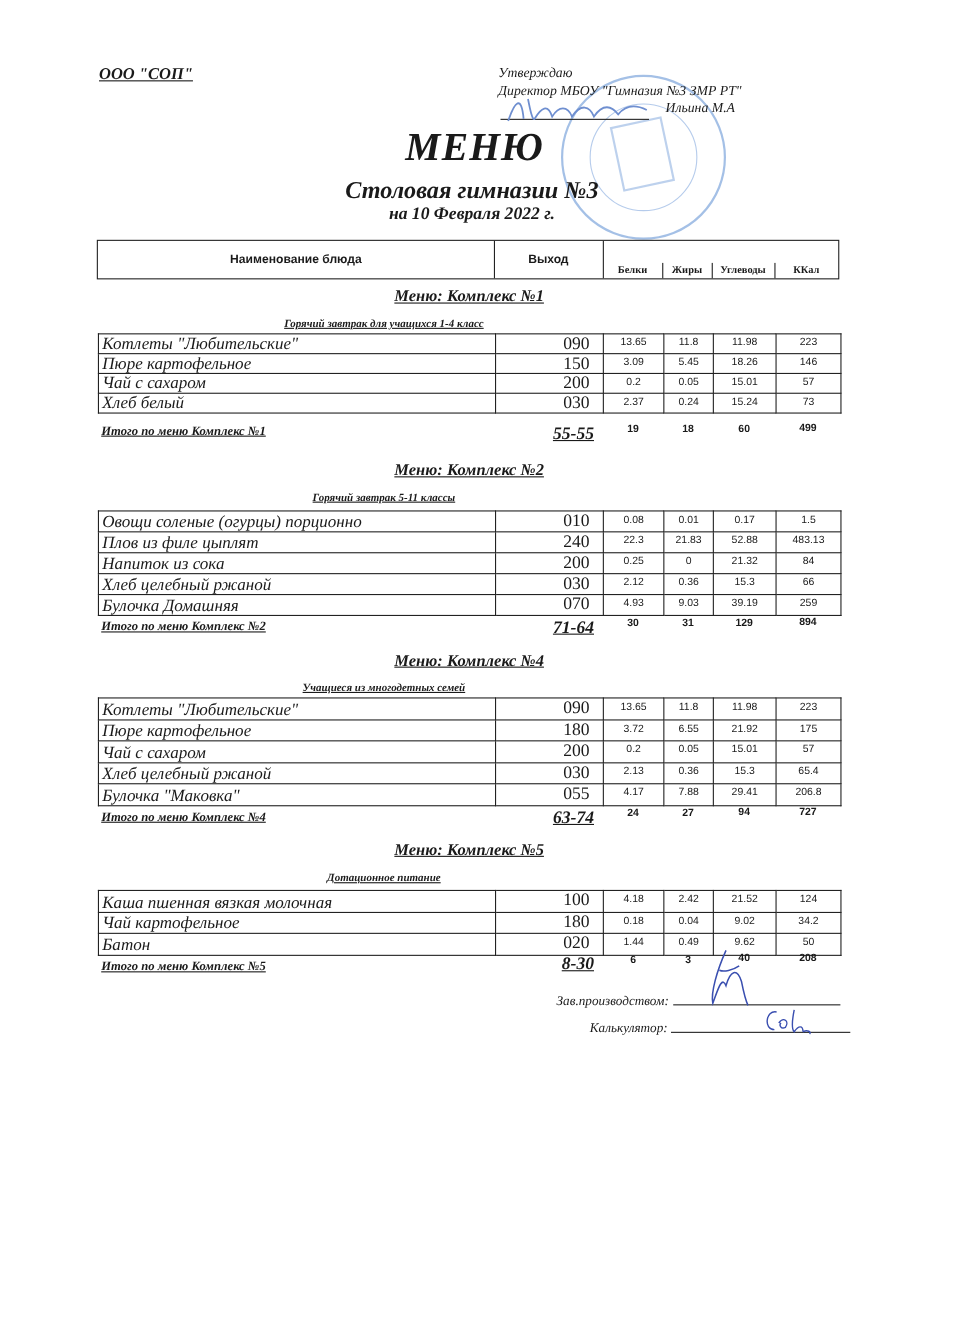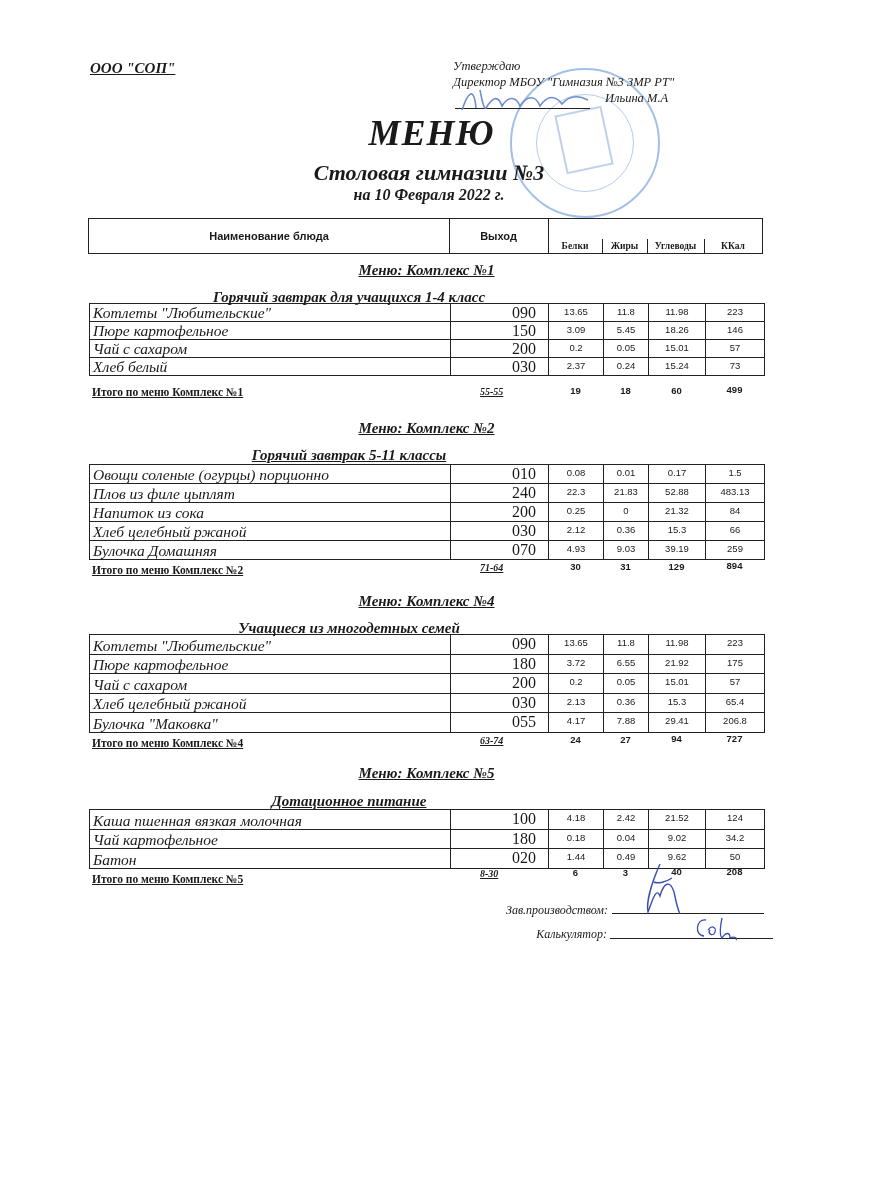--- a/index.html
+++ b/index.html
@@ -23,32 +23,32 @@
   .hdr .c { position: absolute; top: 0; bottom: 0; border-right: 1.3px solid #222; display: flex; align-items: center; justify-content: center; font-weight: bold; font-size: 11px; }
   .hdr .name { left: 0; width: 360px; }
   .hdr .out { left: 360px; width: 99px; }
   .hdr .nut { left: 459px; right: 0; border-right: none; }
   .hdr .nut-title { position: absolute; left: 0; right: 0; top: 0; height: 19px; display: flex; align-items: center; justify-content: center; font-family: "Liberation Serif", serif; font-weight: bold; font-size: 13px; border-bottom: 1.2px solid #222; }
   .hdr .sub { position: absolute; top: 20px; bottom: 0; display: flex; align-items: center; justify-content: center; font-family: "Liberation Serif", serif; font-size: 9.5px; border-right: 1.1px solid #222; text-align: center; }
 
   .menu-title { left: 0; width: 873px; text-align: center; font-size: 15px; font-weight: bold; font-style: italic; }
   .menu-title span, .group-title span { text-decoration: underline; }
   .menu-title span { margin-left: -20px; }
-  .group-title { left: 0; width: 718px; text-align: center; font-size: 15px; font-weight: bold; font-style: italic; }
+  .group-title { left: 0; width: 718px; text-align: center; font-size: 10px; font-weight: bold; font-style: italic; }
   .group-title span { margin-left: -20px; }
 
   table.items { position: absolute; left: 89px; width: 675px; border-collapse: collapse; table-layout: fixed; }
   table.items td { border: 1.3px solid #222; padding: 0; height: 18px; box-sizing: border-box; }
   table.items td.nm { width: 361px; font-style: italic; font-size: 15.5px; padding-left: 3px; line-height: 17px; vertical-align: bottom; white-space: nowrap; overflow: hidden; }
   table.items td.ou { width: 98px; font-size: 16px; text-align: right; padding-right: 12px; line-height: 17px; vertical-align: top; }
   table.items td.num { font-family: "Liberation Sans", sans-serif; font-size: 9.5px; text-align: center; vertical-align: top; padding-top: 2px; }
   table.items td.w1 { width: 55px; } table.items td.w2 { width: 45px; } table.items td.w3 { width: 57px; } table.items td.w4 { width: 59px; }
 
-  .total-label { left: 92px; font-size: 11.5px; font-weight: bold; text-decoration: underline; }
-  .total-out { left: 480px; width: 60px; text-align: left; font-size: 10px; font-weight: bold; font-style: italic; text-decoration: underline; }
+  .total-label { left: 92px; font-size: 11.5px; font-weight: bold; font-style: italic; text-decoration: underline; }
+  .total-out { left: 480px; width: 60px; text-align: right; font-size: 16px; font-weight: bold; font-style: italic; text-decoration: underline; }
   .total-num { font-family: "Liberation Sans", sans-serif; font-size: 9.5px; font-weight: bold; text-align: center; }
 
   .sig-label { font-size: 12px; font-style: italic; text-align: right; }
   .sig-line { border-top: 1.3px solid #222; }
 
   .stamp { left: 510px; top: 68px; width: 150px; height: 150px; border-radius: 50%; border: 2px solid rgba(90,140,210,0.55); box-sizing: border-box; }
   .stamp::before { content: ""; position: absolute; left: 24px; top: 24px; right: 24px; bottom: 24px; border-radius: 50%; border: 1.5px solid rgba(90,140,210,0.45); }
   .stamp::after { content: ""; position: absolute; left: 48px; top: 40px; width: 44px; height: 56px; border: 2px solid rgba(90,140,210,0.4); transform: rotate(-12deg); }
   .scribble { position: absolute; }
 </style>

